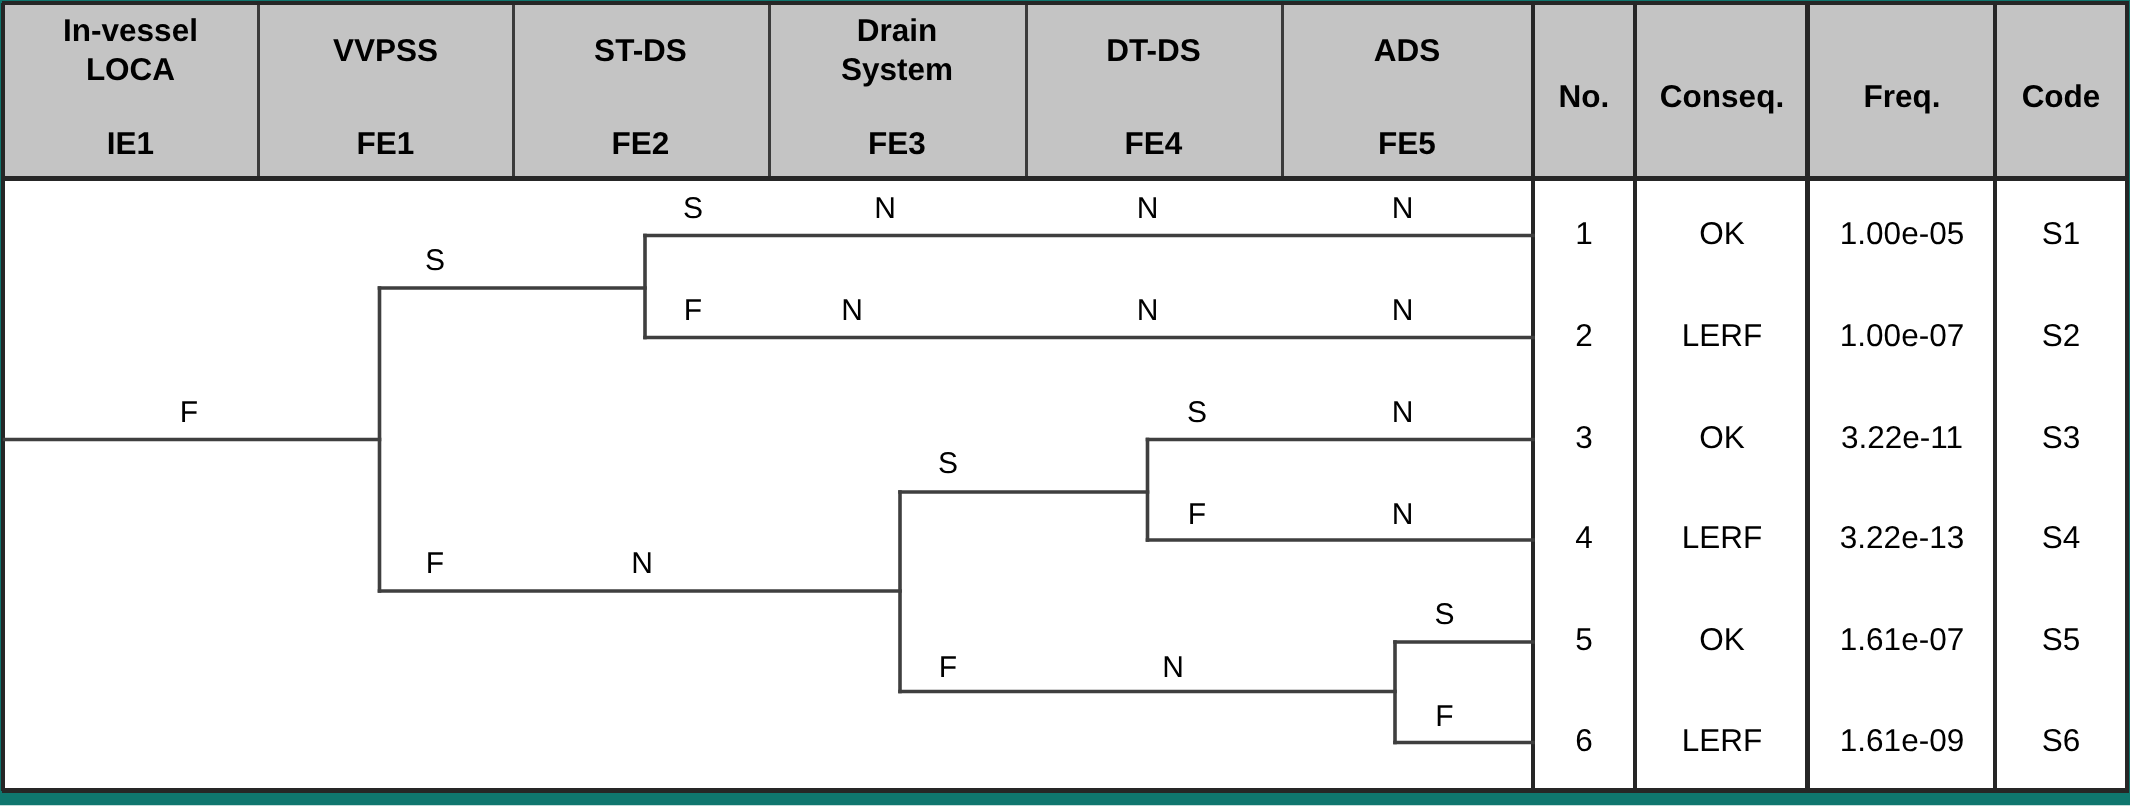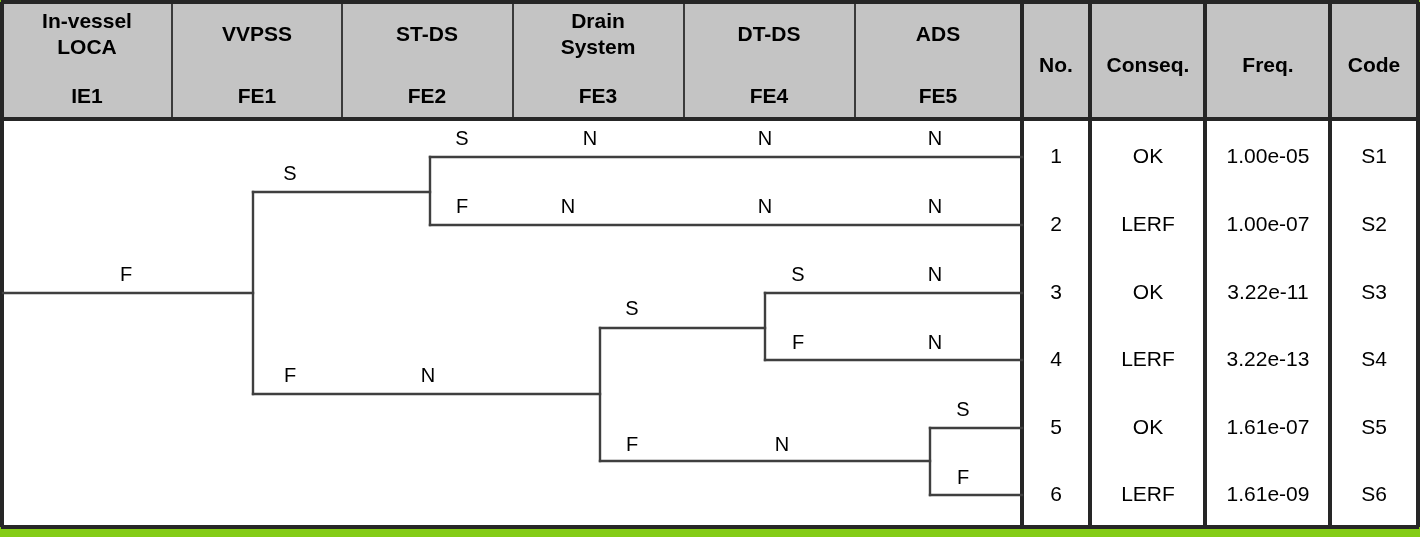--- a/index.html
+++ b/index.html
@@ -8,21 +8,21 @@
     background: #ffffff;
   }
   body {
     font-family: "Liberation Sans", sans-serif;
     -webkit-font-smoothing: antialiased;
   }
   #event-tree-figure {
     position: relative;
     width: 1420px;
     height: 537px;
-    background: #84cc16;
+    background: #0f766e;
     overflow: hidden;
   }
   #tree-svg {
     position: absolute;
     left: 0;
     top: 0;
     width: 1420px;
     height: 537px;
   }
   .hdr-cell-text {

